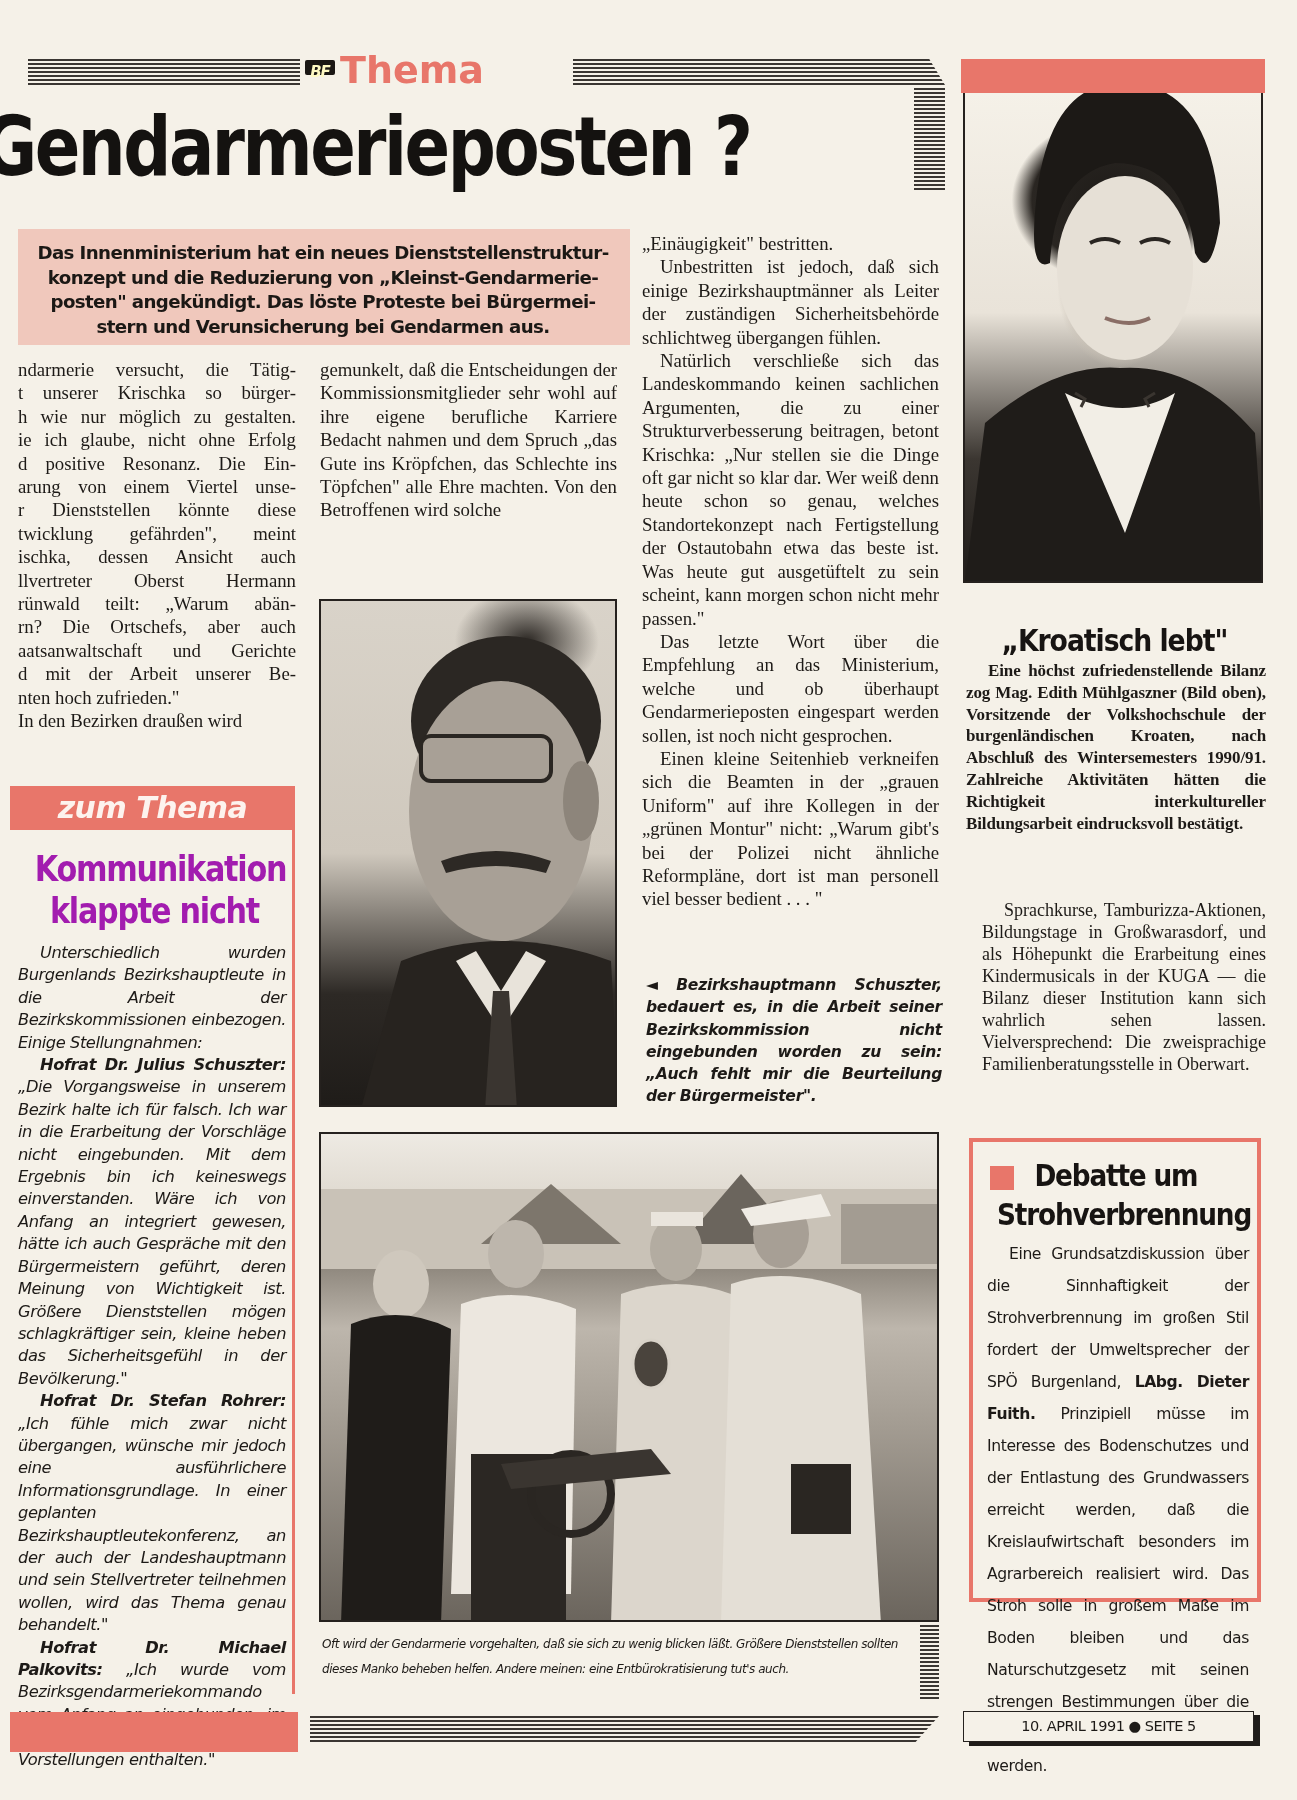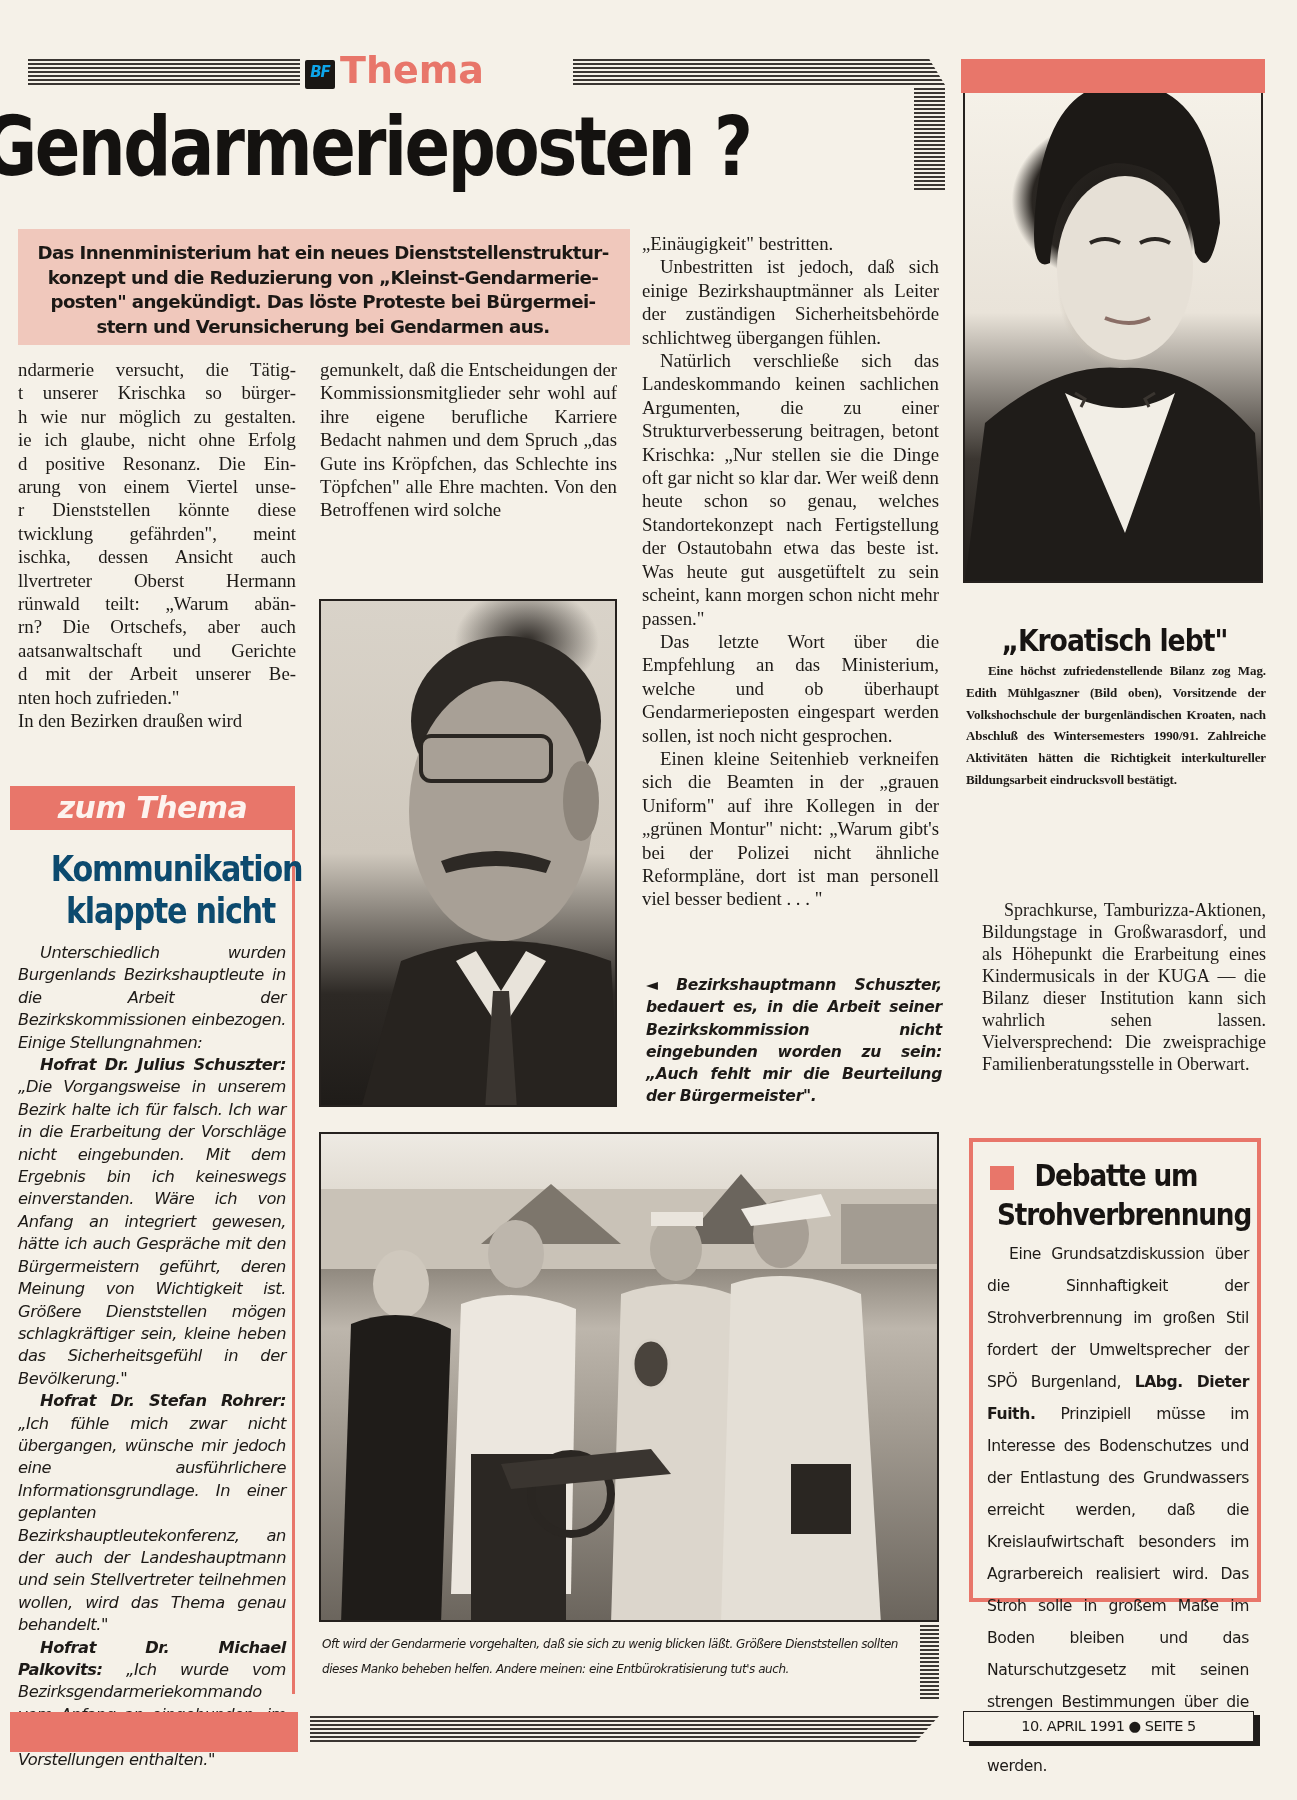--- a/index.html
+++ b/index.html
@@ -19,22 +19,22 @@
   .hatch-v {
     background: repeating-linear-gradient(to bottom, #3a3632 0 2px, transparent 2px 4px);
   }
   #rule-left { left: 28px; top: 59px; width: 272px; height: 26px; }
   #rule-right { left: 573px; top: 59px; width: 340px; height: 26px; }
   #rule-corner { left: 910px; top: 59px; width: 35px; height: 26px;
     clip-path: polygon(0 0, 55% 0, 100% 100%, 0 100%); }
   #rule-drop { left: 914px; top: 88px; width: 31px; height: 104px; }
 
   #bf-logo {
-    left: 305px; top: 60px; width: 30px; height: 29px;
-    background: #1a1714; color: #0ea5e9;
+    left: 305px; top: 60px; width: 30px; height: 15px;
+    background: #1a1714; color: #fef9c3;
     font-family: "DejaVu Sans", sans-serif; font-weight: bold; font-style: italic;
     font-size: 15px; line-height: 25px; text-align: center; border-radius: 2px;
     letter-spacing: -1px;
   }
   #kicker {
     left: 340px; top: 50px;
     font-family: "DejaVu Sans", sans-serif; font-weight: bold;
     font-size: 38px; color: #e8766a; letter-spacing: 0px; line-height: 40px;
   }
   #headline {
@@ -78,23 +78,23 @@
   }
   #sidebar-band {
     left: 10px; top: 786px; width: 285px; height: 44px; background: #e8766a;
   }
   #sidebar-kicker {
     left: 10px; top: 787px; width: 285px; text-align: center;
     font-family: "DejaVu Sans", sans-serif; font-weight: bold; font-style: italic;
     font-size: 30px; color: #fdf3ee; line-height: 42px; letter-spacing: -0.5px;
   }
   #sidebar-title {
-    left: 28px; top: 848px; width: 285px; text-align: center;
-    font-family: "DejaVu Sans", sans-serif; font-weight: bold;
-    font-size: 36px; line-height: 42px; color: #0c4a6e; letter-spacing: -1.5px;
+    left: 12px; top: 848px; width: 285px; text-align: center;
+    font-family: "DejaVu Sans", sans-serif; font-weight: bold;
+    font-size: 36px; line-height: 42px; color: #a21caf; letter-spacing: -1.5px;
   }
   #sidebar-title span { display: block; transform: scaleX(0.84); }
   #sidebar-body {
     left: 18px; top: 942px; width: 268px;
     font-family: "DejaVu Sans", sans-serif; font-style: italic;
     font-size: 16.3px; line-height: 22.4px; color: #1d1a17;
     text-align: justify; letter-spacing: -0.45px;
   }
   #sidebar-body p.ind { text-indent: 22px; }
   #sidebar-body b { font-weight: bold; }
@@ -152,21 +152,21 @@
   
   #kroatisch-title {
     left: 963px; top: 620px; width: 302px; text-align: center;
     font-family: "DejaVu Sans", sans-serif; font-weight: bold;
     font-size: 31px; line-height: 40px; color: #171412; letter-spacing: -1.2px;
   }
   #kroatisch-title span { display: inline-block; transform: scaleX(0.86); }
   #kroatisch-lead {
     left: 966px; top: 660px; width: 300px;
     font-family: "Liberation Serif", serif; font-weight: bold;
-    font-size: 13px; line-height: 21.8px; text-align: justify; color: #1d1a17;
+    font-size: 17px; line-height: 21.8px; text-align: justify; color: #1d1a17;
     letter-spacing: -0.1px;
   }
   #kroatisch-lead p { text-indent: 22px; }
   #kroatisch-body {
     left: 966px; top: 899px; width: 300px;
     font-family: "Liberation Serif", serif;
     font-size: 18px; line-height: 22px; text-align: justify; color: #1d1a17;
   }
   #kroatisch-body p { text-indent: 22px; margin-left: 16px; }
 

